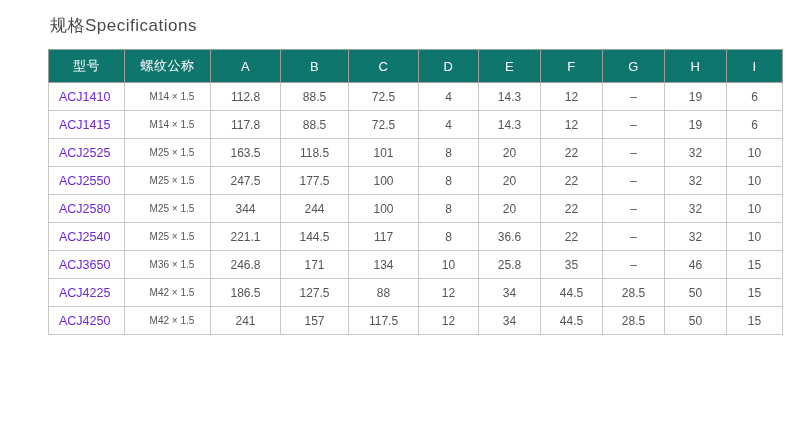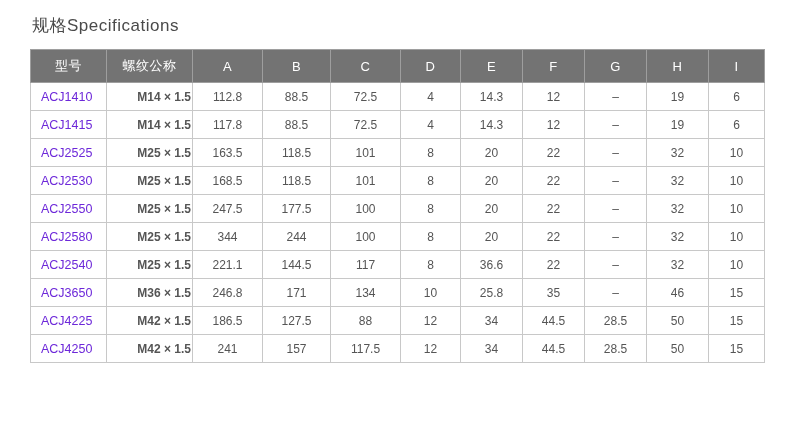--- a/index.html
+++ b/index.html
@@ -12,21 +12,21 @@
     background: #ffffff;
     font-family: "Liberation Sans", sans-serif;
     color: #3a3a3a;
     overflow: hidden;
   }
   .page {
     position: relative;
     width: 790px;
     height: 308px;
     box-sizing: border-box;
-    padding: 10px 28px 0 30px;
+    padding: 10px 28px 0 48px;
   }
   .title {
     font-size: 17px;
     color: #4a4a4a;
     letter-spacing: 0.5px;
     font-weight: normal;
     margin: 4px 0 12px 2px;
     white-space: nowrap;
   }
   .title .cn {
@@ -38,21 +38,21 @@
     table-layout: fixed;
   }
   table.spec th, table.spec td {
     border: 1px solid #c8c8c8;
     text-align: center;
     vertical-align: middle;
     font-weight: normal;
     color: #555555;
   }
   table.spec thead th {
-    background: #737373;
+    background: #0f766e;
     color: #ffffff;
     height: 30px;
     font-size: 13px;
     border-color: #9e9e9e;
     letter-spacing: 0.5px;
   }
   table.spec thead th.cnhead {
     font-family: "DejaVu Sans", "Liberation Sans", sans-serif;
     font-size: 13px;
   }
@@ -64,25 +64,24 @@
   table.spec tbody tr:nth-child(odd) td {
     background: #ffffff;
   }
   table.spec tbody td.model {
     text-align: left;
     padding-left: 10px;
     font-size: 12.5px;
     color: #6d28d9;
   }
   table.spec tbody td.thread {
-    text-align: right;
+    text-align: center;
     padding-left: 10px;
-    font-size: 12px;
+    font-size: 10px;
     color: #555555;
-    font-weight: bold;
   }
   
   col.c-model   { width: 76px; }
   col.c-thread  { width: 86px; }
   col.c-a       { width: 70px; }
   col.c-b       { width: 68px; }
   col.c-c       { width: 70px; }
   col.c-d       { width: 60px; }
   col.c-e       { width: 62px; }
   col.c-f       { width: 62px; }
@@ -162,33 +161,20 @@
           <td>118.5</td>
           <td>101</td>
           <td>8</td>
           <td>20</td>
           <td>22</td>
           <td>–</td>
           <td>32</td>
           <td>10</td>
         </tr>
         <tr>
-          <td class="model">ACJ2530</td>
-          <td class="thread">M25 × 1.5</td>
-          <td>168.5</td>
-          <td>118.5</td>
-          <td>101</td>
-          <td>8</td>
-          <td>20</td>
-          <td>22</td>
-          <td>–</td>
-          <td>32</td>
-          <td>10</td>
-        </tr>
-        <tr>
           <td class="model">ACJ2550</td>
           <td class="thread">M25 × 1.5</td>
           <td>247.5</td>
           <td>177.5</td>
           <td>100</td>
           <td>8</td>
           <td>20</td>
           <td>22</td>
           <td>–</td>
           <td>32</td>

